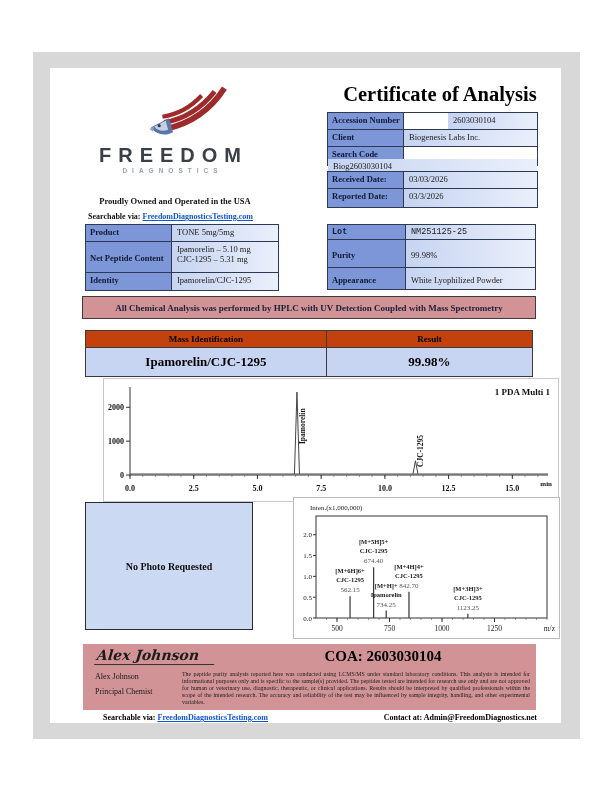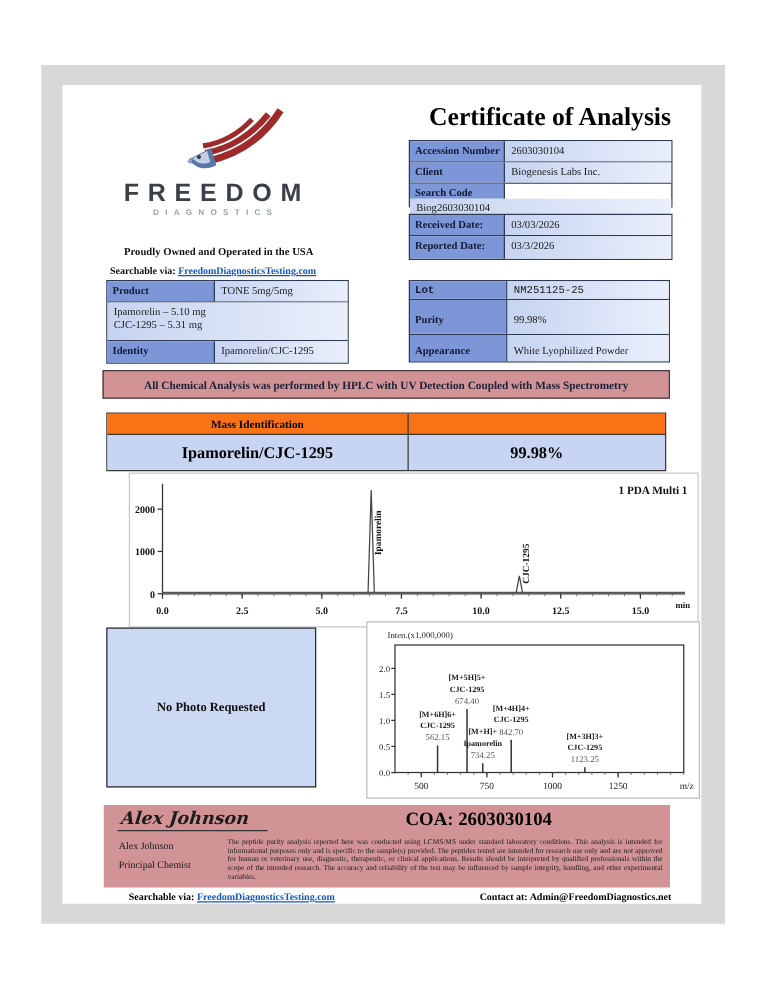--- a/index.html
+++ b/index.html
@@ -40,21 +40,21 @@
   .t-prod  { left:35px;  top:156px; width:194px; }
   .t-prod .k { width:86px; }
   .t-lot   { left:277px; top:156px; width:209px; }
   .t-lot .k { width:78px; }
 
   .banner { position:absolute; left:32px; top:228px; width:454px; height:23px;
             background:#d29397; border:1.5px solid #43383a; display:flex; align-items:center;
             justify-content:center; font-weight:bold; font-size:9px; color:#1a2038; text-align:center; }
 
   .mass-table { position:absolute; left:35px; top:262px; width:448px; border:1.5px solid #3a3a3a; }
-  .mass-table .hrow { display:flex; height:17px; border-bottom:1px solid #3a3a3a; background:#f97316; }
+  .mass-table .hrow { display:flex; height:17px; border-bottom:1px solid #3a3a3a; background:#c2410c; }
   .mass-table .drow { display:flex; height:28px; background:#c7d5f2; }
   .mass-table .c1 { width:54%; border-right:1px solid #3a3a3a; display:flex; align-items:center; justify-content:center; }
   .mass-table .c2 { width:46%; display:flex; align-items:center; justify-content:center; }
   .mass-table .hrow div { font-weight:bold; font-size:9px; color:#000; }
   .mass-table .drow div { font-weight:bold; font-size:13px; color:#000; }
 
   .chrom-box { position:absolute; left:53px; top:310px; width:456px; height:124px;
                border:1px solid #c6c9d2; background:#fff; }
   .photo-box { position:absolute; left:35px; top:434px; width:168px; height:128px;
                background:#ccd9f3; border:1.5px solid #2b2b2b; display:flex; align-items:center;
@@ -100,21 +100,21 @@
   <div class="subbrand">DIAGNOSTICS</div>
   <div class="tagline">Proudly Owned and Operated in the USA</div>
   <div class="searchline">
     <span>Searchable via:</span>
     <span class="link">FreedomDiagnosticsTesting.com</span>
   </div>
 
   <h1 class="title">Certificate of Analysis</h1>
 
   <div class="kvtable t-info">
-    <div class="row" style="height:17px;">
+    <div class="row" style="height:17px;gap:44px;">
       <div class="k">Accession Number</div>
       <div class="v">2603030104</div>
     </div>
     <div class="row" style="height:17px;">
       <div class="k">Client</div>
       <div class="v">Biogenesis Labs Inc.</div>
     </div>
     <div class="row" style="height:18px;flex-direction:column;">
       <div class="k">Search Code</div>
       <div class="v">Biog2603030104</div>
@@ -131,20 +131,21 @@
       <div class="v">03/3/2026</div>
     </div>
   </div>
 
   <div class="kvtable t-prod">
     <div class="row" style="height:17px;">
       <div class="k">Product</div>
       <div class="v">TONE 5mg/5mg</div>
     </div>
     <div class="row" style="height:31px;">
+      <div class="k" style="display:flex;align-items:center;">Net Peptide Content</div>
       <div class="v prewrap">Ipamorelin – 5.10 mg
 CJC-1295 – 5.31 mg</div>
     </div>
     <div class="row" style="height:17px;">
       <div class="k">Identity</div>
       <div class="v">Ipamorelin/CJC-1295</div>
     </div>
   </div>
 
   <div class="kvtable t-lot">
@@ -160,20 +161,21 @@
       <div class="k" style="display:flex;align-items:center;">Appearance</div>
       <div class="v" style="display:flex;align-items:center;">White Lyophilized Powder</div>
     </div>
   </div>
 
   <div class="banner">All Chemical Analysis was performed by HPLC with UV Detection Coupled with Mass Spectrometry</div>
 
   <div class="mass-table">
     <div class="hrow">
       <div class="c1">Mass Identification</div>
+      <div class="c2">Result</div>
     </div>
     <div class="drow">
       <div class="c1">Ipamorelin/CJC-1295</div>
       <div class="c2">99.98%</div>
     </div>
   </div>
 
   <div class="chrom-box">
     <svg id="chrom-svg" width="454" height="121" viewBox="0 0 454 121">
         <line x1="26" y1="8" x2="26" y2="96" stroke="#333" stroke-width="1"></line>

